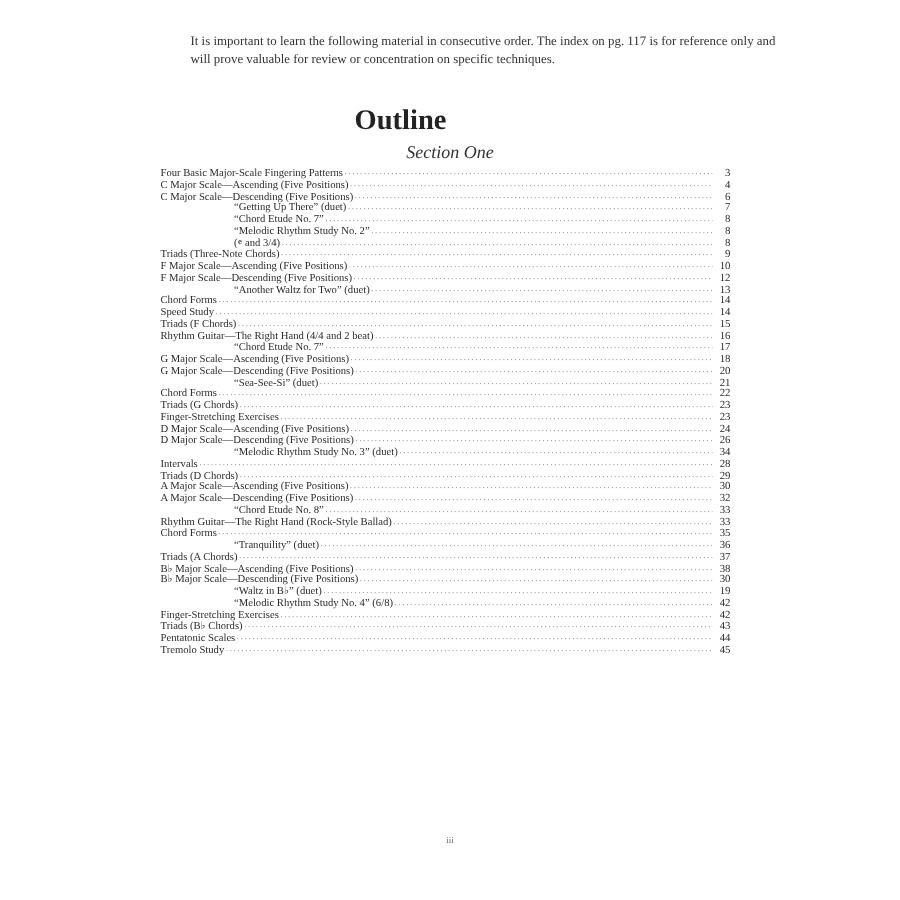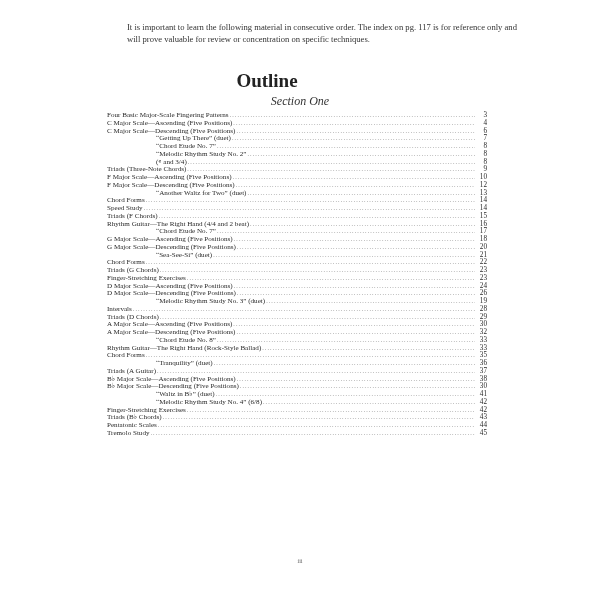--- a/index.html
+++ b/index.html
@@ -140,82 +140,82 @@
       <span class="pg">24</span>
     </div>
     <div class="row">
       <span class="lbl">D Major Scale—Descending (Five Positions)</span>
       <span class="dots"></span>
       <span class="pg">26</span>
     </div>
     <div class="row ind">
       <span class="lbl">“Melodic Rhythm Study No. 3” (duet)</span>
       <span class="dots"></span>
+      <span class="pg">34</span>
+    </div>
+    <div class="row">
+      <span class="lbl">Intervals</span>
+      <span class="dots"></span>
+      <span class="pg">28</span>
+    </div>
+    <div class="row">
+      <span class="lbl">Triads (D Chords)</span>
+      <span class="dots"></span>
+      <span class="pg">29</span>
+    </div>
+    <div class="row">
+      <span class="lbl">A Major Scale—Ascending (Five Positions)</span>
+      <span class="dots"></span>
+      <span class="pg">30</span>
+    </div>
+    <div class="row">
+      <span class="lbl">A Major Scale—Descending (Five Positions)</span>
+      <span class="dots"></span>
+      <span class="pg">32</span>
+    </div>
+    <div class="row ind">
+      <span class="lbl">“Chord Etude No. 8”</span>
+      <span class="dots"></span>
+      <span class="pg">33</span>
+    </div>
+    <div class="row">
+      <span class="lbl">Rhythm Guitar—The Right Hand (Rock-Style Ballad)</span>
+      <span class="dots"></span>
+      <span class="pg">33</span>
+    </div>
+    <div class="row">
+      <span class="lbl">Chord Forms</span>
+      <span class="dots"></span>
+      <span class="pg">35</span>
+    </div>
+    <div class="row ind">
+      <span class="lbl">“Tranquility” (duet)</span>
+      <span class="dots"></span>
+      <span class="pg">36</span>
+    </div>
+    <div class="row">
+      <span class="lbl">Triads (A Chords)</span>
+      <span class="dots"></span>
+      <span class="pg">37</span>
+    </div>
+    <div class="row">
+      <span class="lbl">B♭ Major Scale—Ascending (Five Positions)</span>
+      <span class="dots"></span>
+      <span class="pg">38</span>
+    </div>
+    <div class="row">
+      <span class="lbl">B♭ Major Scale—Descending (Five Positions)</span>
+      <span class="dots"></span>
+      <span class="pg">30</span>
+    </div>
+    <div class="row ind">
+      <span class="lbl">“Waltz in B♭” (duet)</span>
+      <span class="dots"></span>
       <span class="pg">19</span>
     </div>
-    <div class="row">
-      <span class="lbl">Intervals</span>
-      <span class="dots"></span>
-      <span class="pg">28</span>
-    </div>
-    <div class="row">
-      <span class="lbl">Triads (D Chords)</span>
-      <span class="dots"></span>
-      <span class="pg">29</span>
-    </div>
-    <div class="row">
-      <span class="lbl">A Major Scale—Ascending (Five Positions)</span>
-      <span class="dots"></span>
-      <span class="pg">30</span>
-    </div>
-    <div class="row">
-      <span class="lbl">A Major Scale—Descending (Five Positions)</span>
-      <span class="dots"></span>
-      <span class="pg">32</span>
-    </div>
-    <div class="row ind">
-      <span class="lbl">“Chord Etude No. 8”</span>
-      <span class="dots"></span>
-      <span class="pg">33</span>
-    </div>
-    <div class="row">
-      <span class="lbl">Rhythm Guitar—The Right Hand (Rock-Style Ballad)</span>
-      <span class="dots"></span>
-      <span class="pg">33</span>
-    </div>
-    <div class="row">
-      <span class="lbl">Chord Forms</span>
-      <span class="dots"></span>
-      <span class="pg">35</span>
-    </div>
-    <div class="row ind">
-      <span class="lbl">“Tranquility” (duet)</span>
-      <span class="dots"></span>
-      <span class="pg">36</span>
-    </div>
-    <div class="row">
-      <span class="lbl">Triads (A Guitar)</span>
-      <span class="dots"></span>
-      <span class="pg">37</span>
-    </div>
-    <div class="row">
-      <span class="lbl">B♭ Major Scale—Ascending (Five Positions)</span>
-      <span class="dots"></span>
-      <span class="pg">38</span>
-    </div>
-    <div class="row">
-      <span class="lbl">B♭ Major Scale—Descending (Five Positions)</span>
-      <span class="dots"></span>
-      <span class="pg">30</span>
-    </div>
-    <div class="row ind">
-      <span class="lbl">“Waltz in B♭” (duet)</span>
-      <span class="dots"></span>
-      <span class="pg">41</span>
-    </div>
     <div class="row ind">
       <span class="lbl">“Melodic Rhythm Study No. 4” (6/8)</span>
       <span class="dots"></span>
       <span class="pg">42</span>
     </div>
     <div class="row">
       <span class="lbl">Finger-Stretching Exercises</span>
       <span class="dots"></span>
       <span class="pg">42</span>
     </div>

